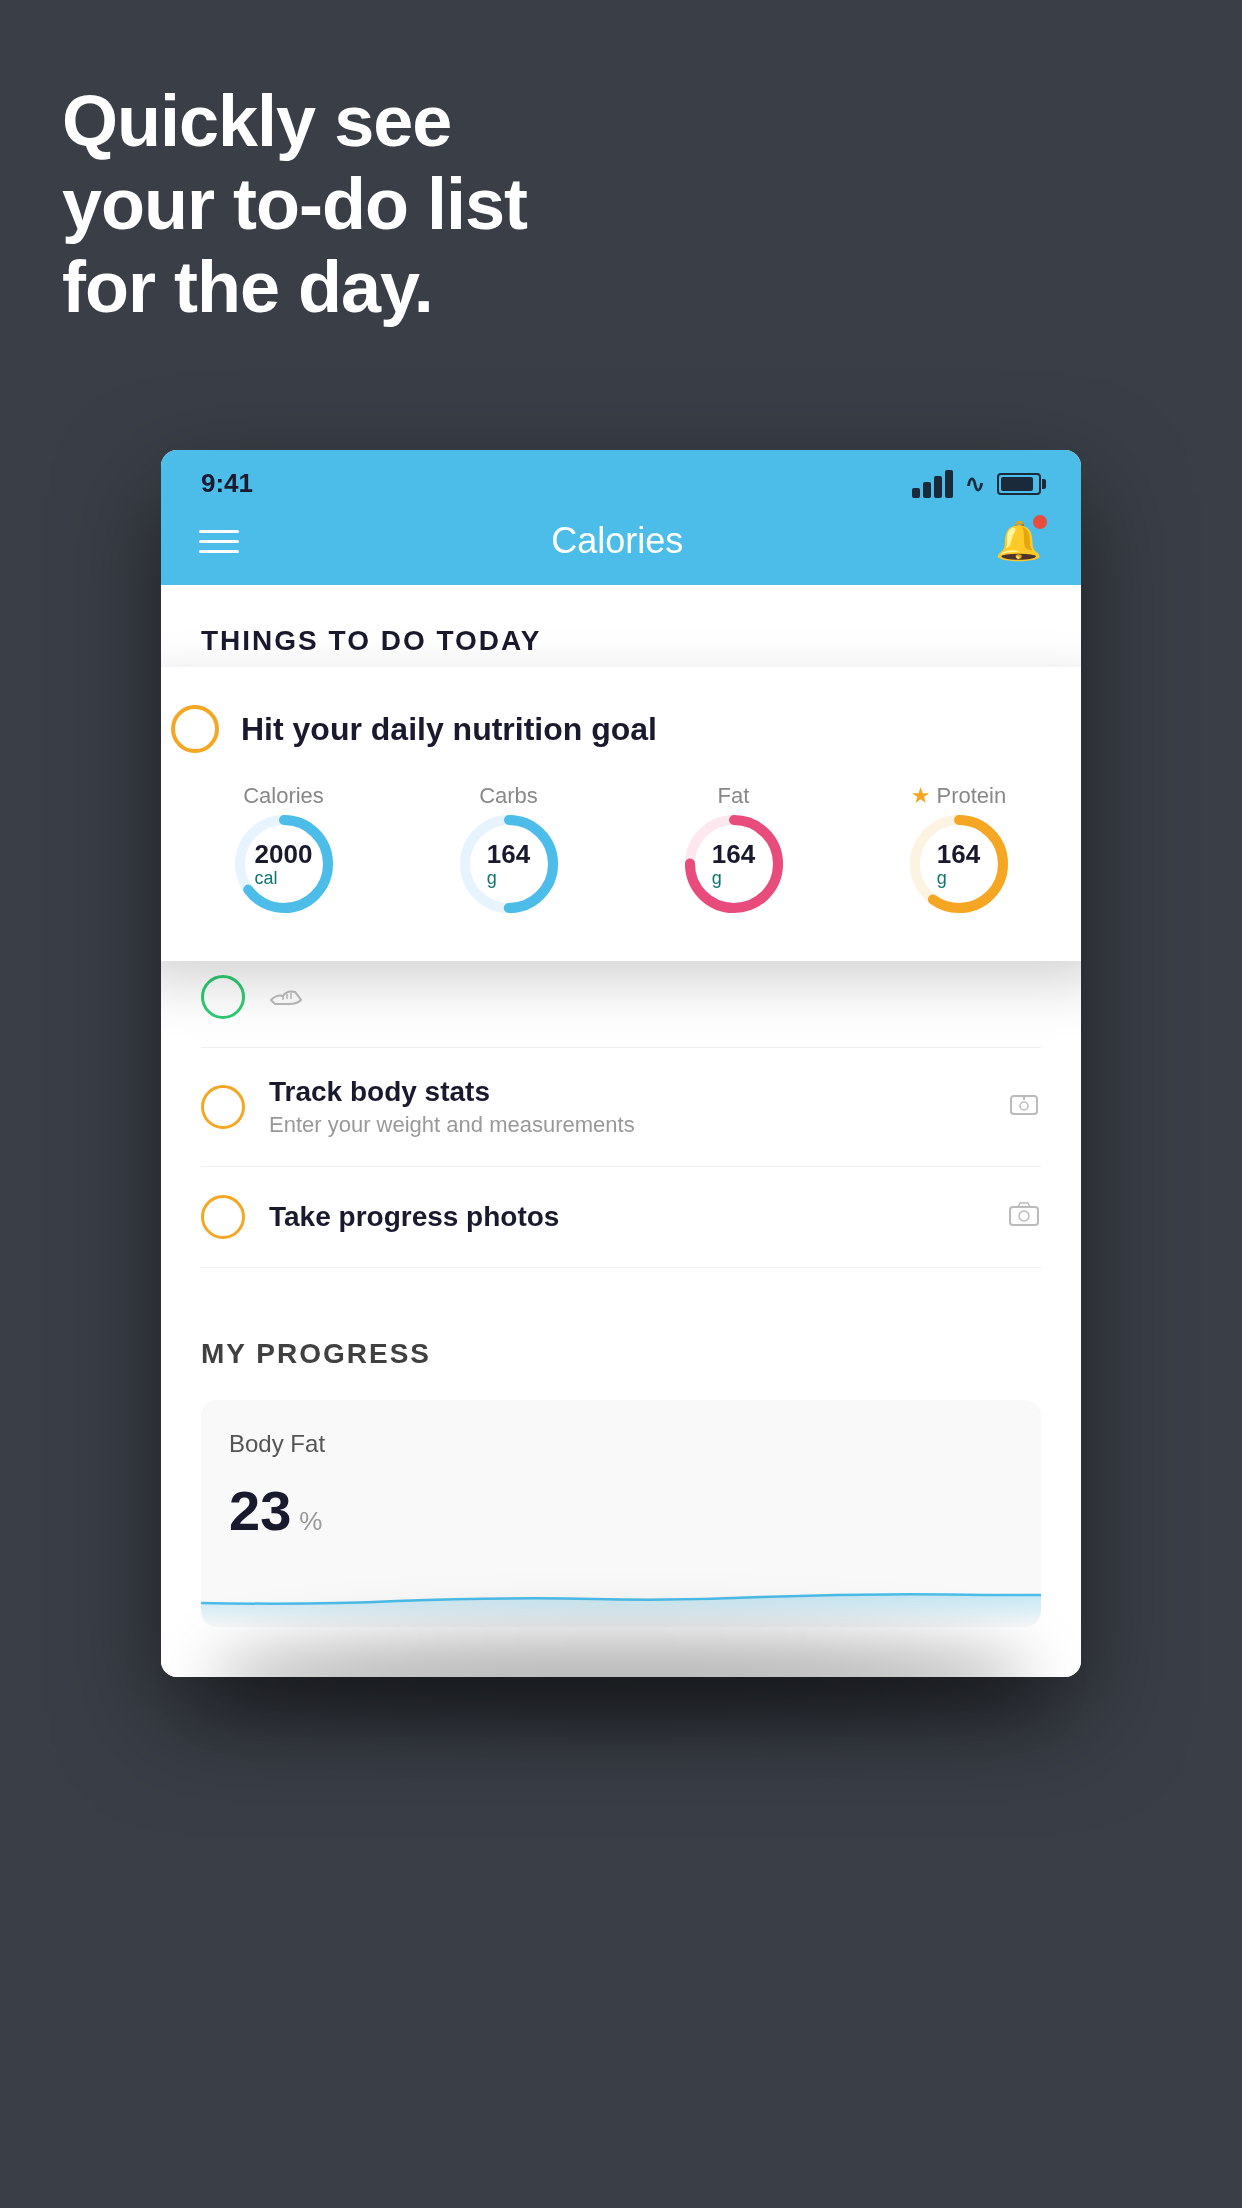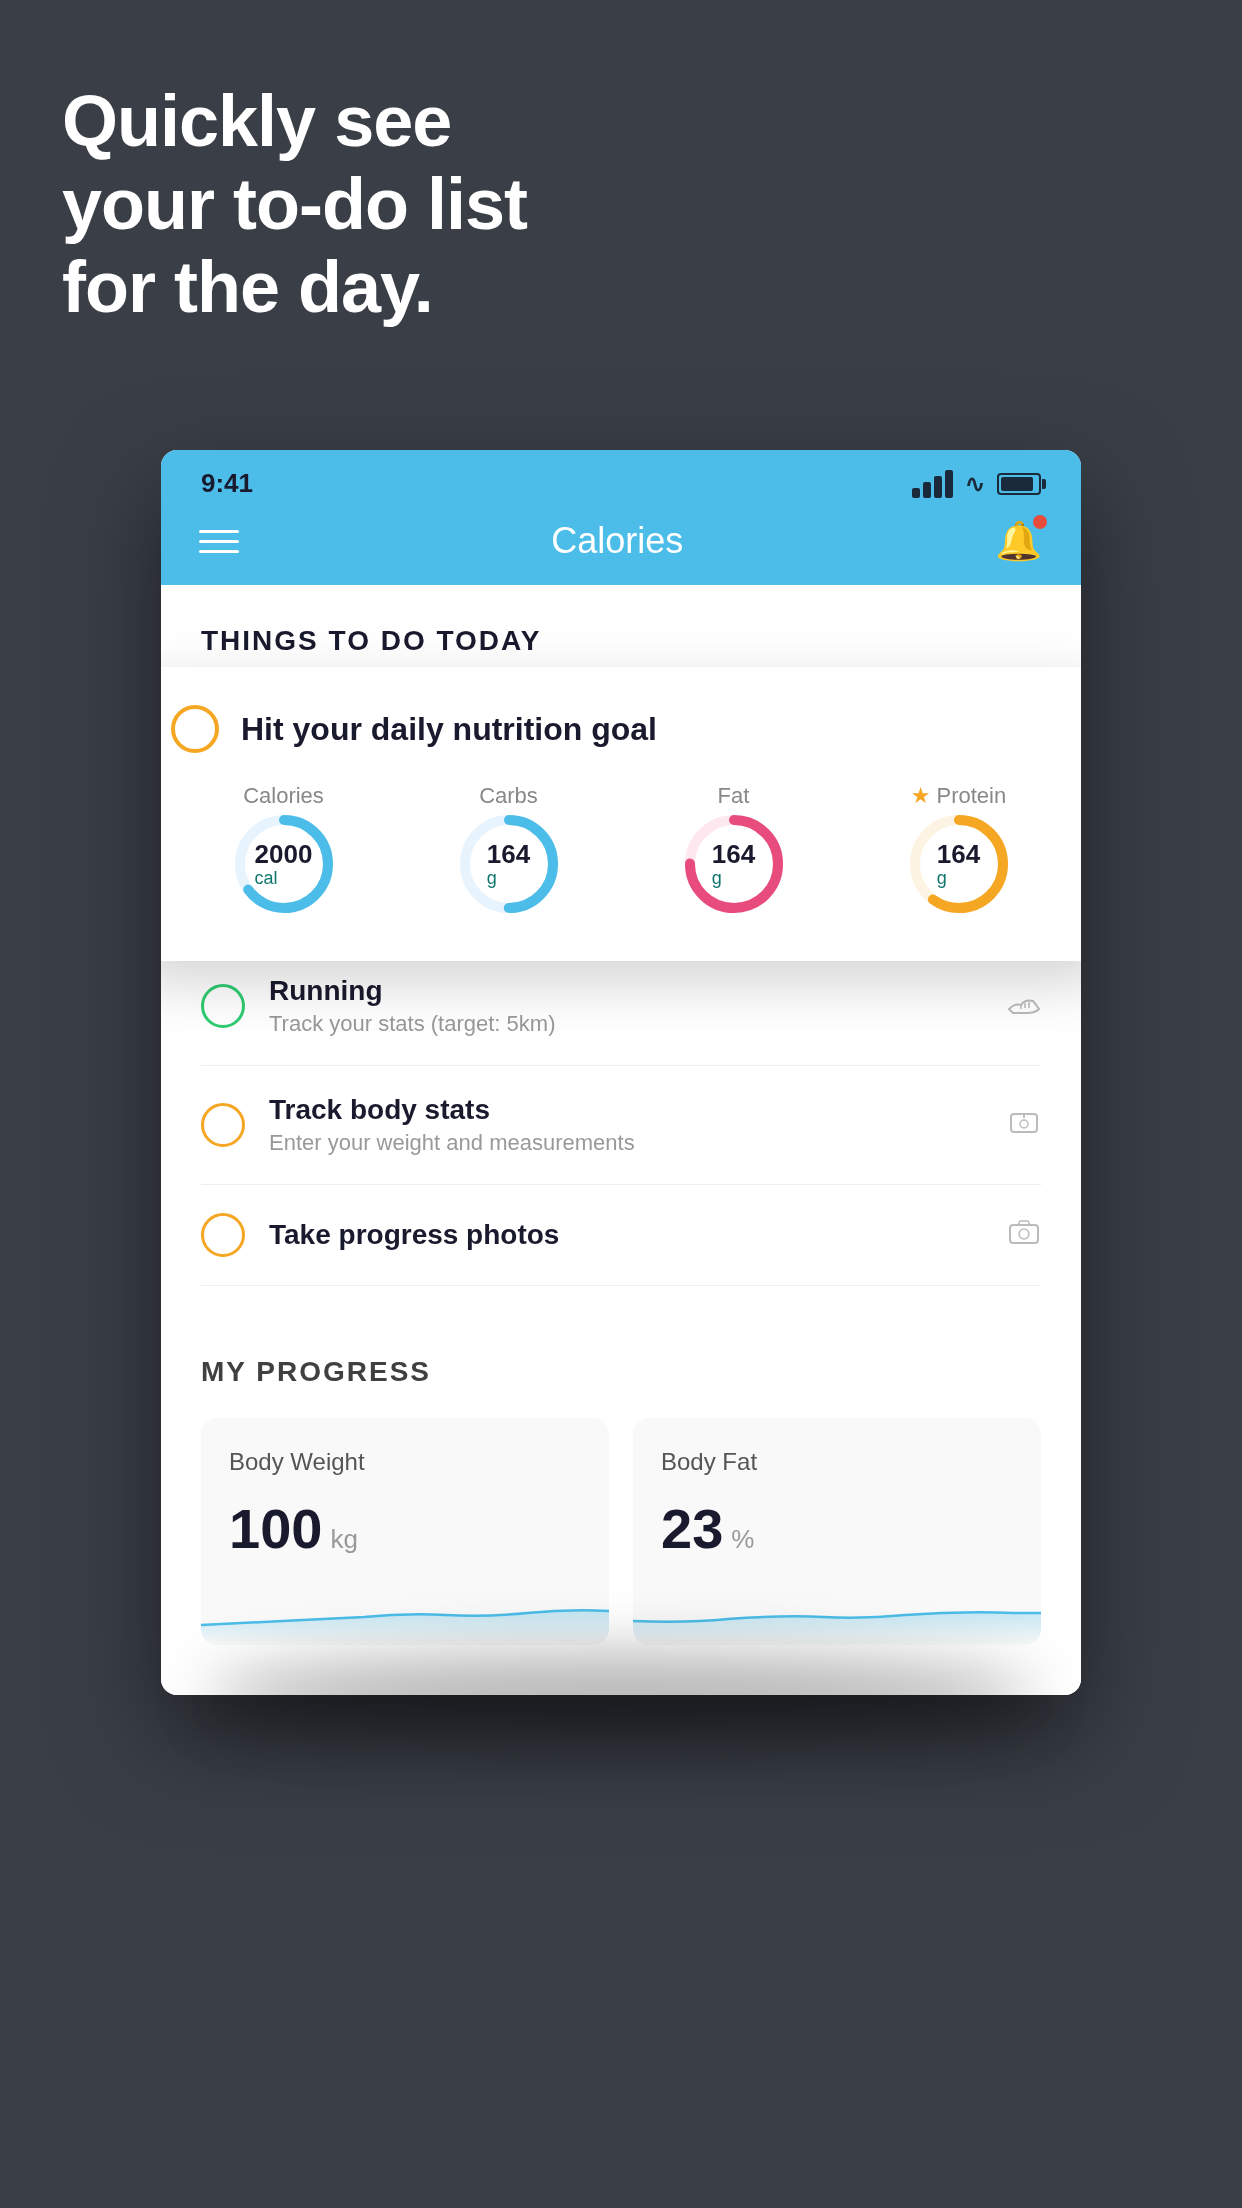--- a/index.html
+++ b/index.html
@@ -448,24 +448,20 @@
             </div>
 
           </div>
         </div>
       </div>
 
       <div class="todo-section">
 
         <div class="todo-item">
           <div class="todo-circle green"></div>
-          <div class="todo-text">
-            <div class="todo-title">Running</div>
-            <div class="todo-subtitle">Track your stats (target: 5km)</div>
-          </div>
           <div class="todo-icon">
             <svg width="34" height="28" viewBox="0 0 34 28" fill="none">
               <path d="M2 20 Q8 14 14 16 Q18 10 26 12 L32 20 Q28 24 20 24 L6 24 Z" stroke="#bbb" stroke-width="2" fill="none"></path>
               <path d="M14 16 L14 20" stroke="#bbb" stroke-width="1.5"></path>
               <path d="M18 14 L18 19" stroke="#bbb" stroke-width="1.5"></path>
               <path d="M22 13 L22 19" stroke="#bbb" stroke-width="1.5"></path>
             </svg>
           </div>
         </div>
 
@@ -498,39 +494,20 @@
             </svg>
           </div>
         </div>
 
       </div>
 
       <div class="progress-section">
         <div class="progress-header">MY PROGRESS</div>
         <div class="progress-cards">
 
-          <div class="progress-card">
-            <div class="progress-card-title">Body Weight</div>
-            <div class="progress-value-row">
-              <span class="progress-value">100</span>
-              <span class="progress-unit">kg</span>
-            </div>
-            <div class="progress-chart">
-              <svg viewBox="0 0 300 60" preserveAspectRatio="none">
-                <defs>
-                  <linearGradient id="blueGrad1" x1="0" y1="0" x2="0" y2="1">
-                    <stop offset="0%" stop-color="#4bbde8" stop-opacity="0.3"></stop>
-                    <stop offset="100%" stop-color="#4bbde8" stop-opacity="0"></stop>
-                  </linearGradient>
-                </defs>
-                <path d="M0 40 Q30 38 60 36 Q90 34 120 32 Q150 28 180 30 Q210 32 240 28 Q270 24 300 26 L300 60 L0 60 Z" fill="url(#blueGrad1)"></path>
-                <path d="M0 40 Q30 38 60 36 Q90 34 120 32 Q150 28 180 30 Q210 32 240 28 Q270 24 300 26" stroke="#4bbde8" stroke-width="2.5" fill="none"></path>
-              </svg>
-            </div>
-          </div>
 
           <div class="progress-card">
             <div class="progress-card-title">Body Fat</div>
             <div class="progress-value-row">
               <span class="progress-value">23</span>
               <span class="progress-unit">%</span>
             </div>
             <div class="progress-chart">
               <svg viewBox="0 0 300 60" preserveAspectRatio="none">
                 <defs>

